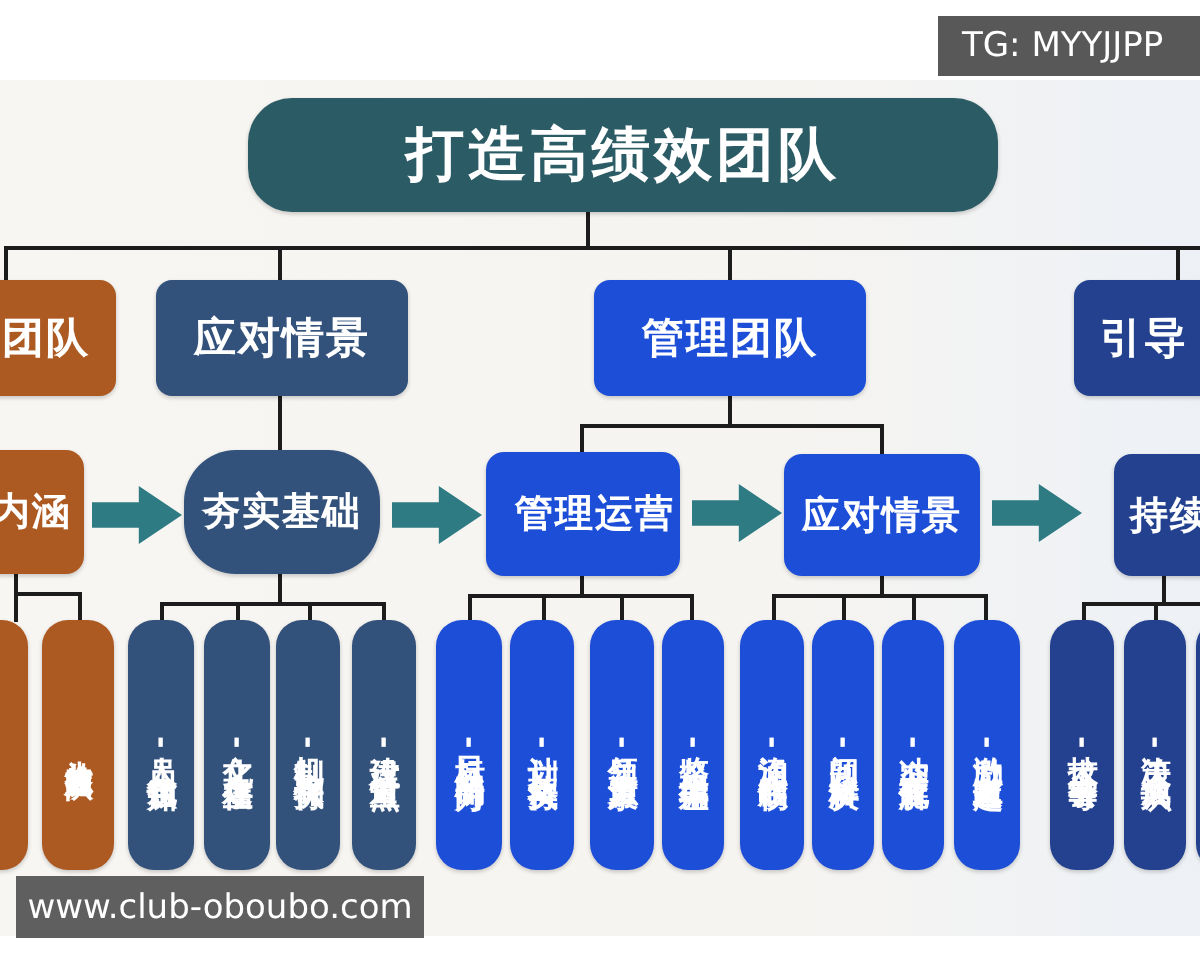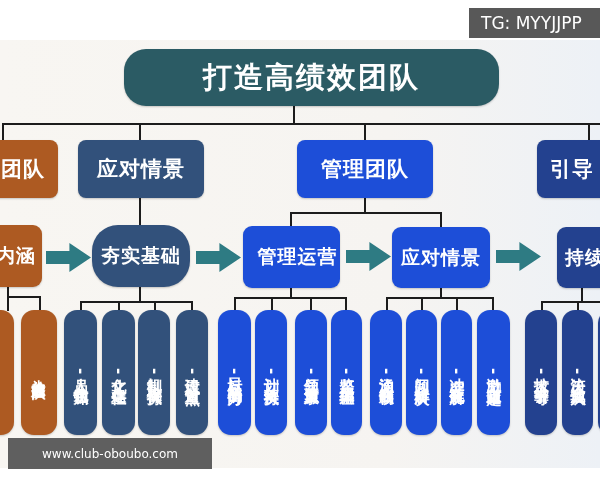--- a/index.html
+++ b/index.html
@@ -4,21 +4,21 @@
 <style>
   html,body{margin:0;padding:0;}
   body{font-family:"DejaVu Sans","Liberation Sans",sans-serif;}
   .screen{position:relative;width:600px;height:480px;background:#ffffff;overflow:hidden;text-decoration:underline;}
   .diagram-bg{position:absolute;left:0;top:40px;width:600px;height:428px;
     background:linear-gradient(90deg,#f8f6f2 0%,#f6f4f1 65%,#edf1f6 100%);}
   .bottom-strip{position:absolute;left:0;top:468px;width:600px;height:12px;background:#ffffff;}
 
   .badge{position:absolute;background:#585858;color:#fff;display:flex;align-items:center;}
   .tg{left:469px;top:8px;width:131px;height:30px;font-size:17px;padding-left:12px;box-sizing:border-box;}
-  .wm{left:8px;top:438px;width:204px;height:31px;font-size:12px;justify-content:center;background:#5f5f5f;}
+  .wm{left:8px;top:438px;width:204px;height:31px;font-size:17px;justify-content:center;background:#5f5f5f;}
 
   .node{position:absolute;color:#fff;font-weight:bold;display:flex;align-items:center;
     justify-content:center;box-sizing:border-box;box-shadow:0 1px 2px rgba(0,0,0,.2);}
   .teal{background:#2b5b64;}
   .orange{background:#ad5a22;}
   .steel{background:#32517b;}
   .blackbx{background:#1d4ed8;}
   .navy{background:#23418f;}
 
   .title{left:124px;top:49px;width:375px;height:57px;border-radius:22px;font-size:29px;letter-spacing:2px;}

